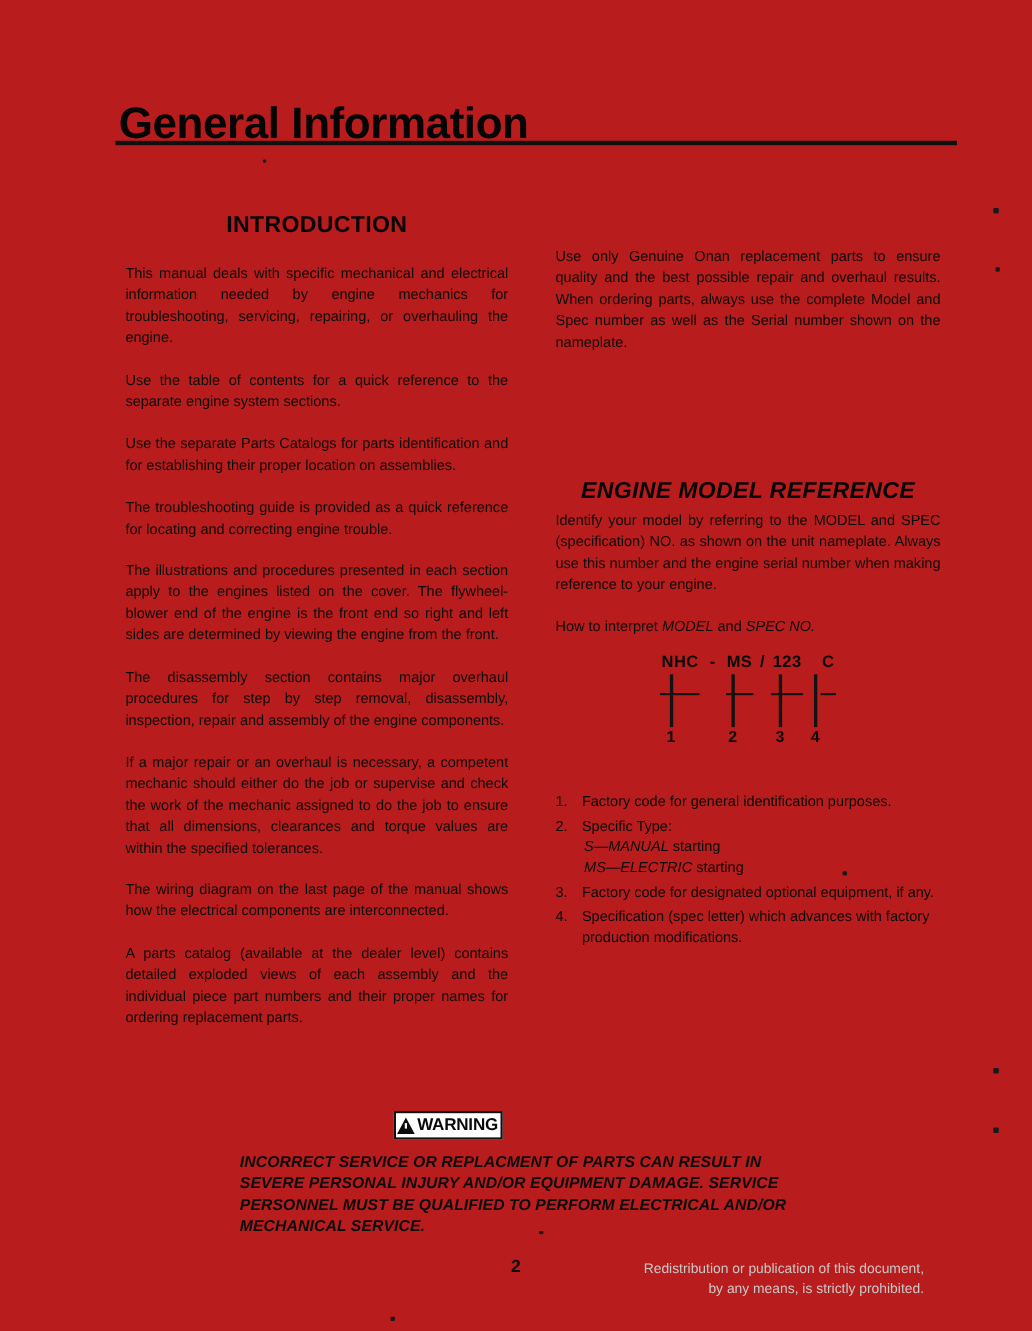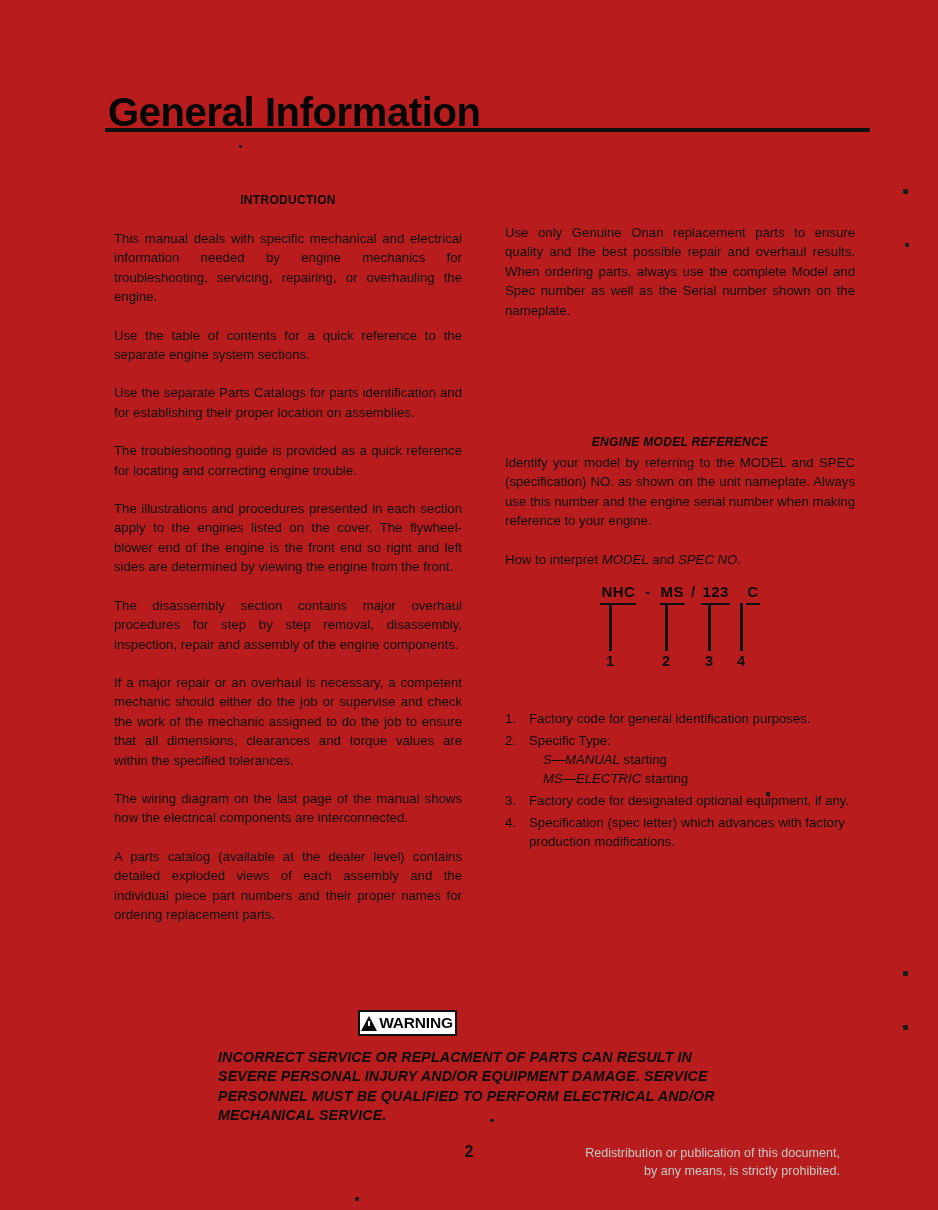--- a/index.html
+++ b/index.html
@@ -46,21 +46,21 @@
 
   
   .col {
     position: absolute;
     top: 193px;
   }
   .col-left  { left: 114px; width: 348px; }
   .col-right { left: 505px; width: 350px; }
 
   .section-head {
-    font-size: 12px;
+    font-size: 21px;
     font-weight: bold;
     text-align: center;
     letter-spacing: 0.3px;
     margin: 0 0 22px 0;
     color: #060606;
   }
   .col-right .section-head { margin-bottom: 4px; font-style: italic; }
 
   p.body {
     margin: 0 0 19px 0;
@@ -88,21 +88,21 @@
     width: 100%;
     display: flex;
     justify-content: center;
     align-items: baseline;
     font-size: 15px;
     font-weight: bold;
     letter-spacing: 0.4px;
   }
   .model-token {
     position: relative;
-    padding: 0 1px 3px 1px;
+    padding: 0 1px 20px 1px;
     border-bottom: 2.5px solid #111;
   }
   .model-sep {
     padding: 0 6px 3px 6px;
     font-weight: bold;
   }
   .model-sep.wide { padding: 0 9px 3px 9px; }
 
   .ticks {
     position: absolute;
@@ -147,21 +147,20 @@
     margin-bottom: 3px;
   }
   ol.num-list > li .num {
     position: absolute;
     left: 0;
     top: 0;
   }
   .sub-line {
     display: block;
     padding-left: 2px;
-    margin-left: 12px;
   }
   .ital { font-style: italic; }
 
   
   .warning-wrap {
     position: absolute;
     left: 0;
     top: 1010px;
     width: 814px;
   }

